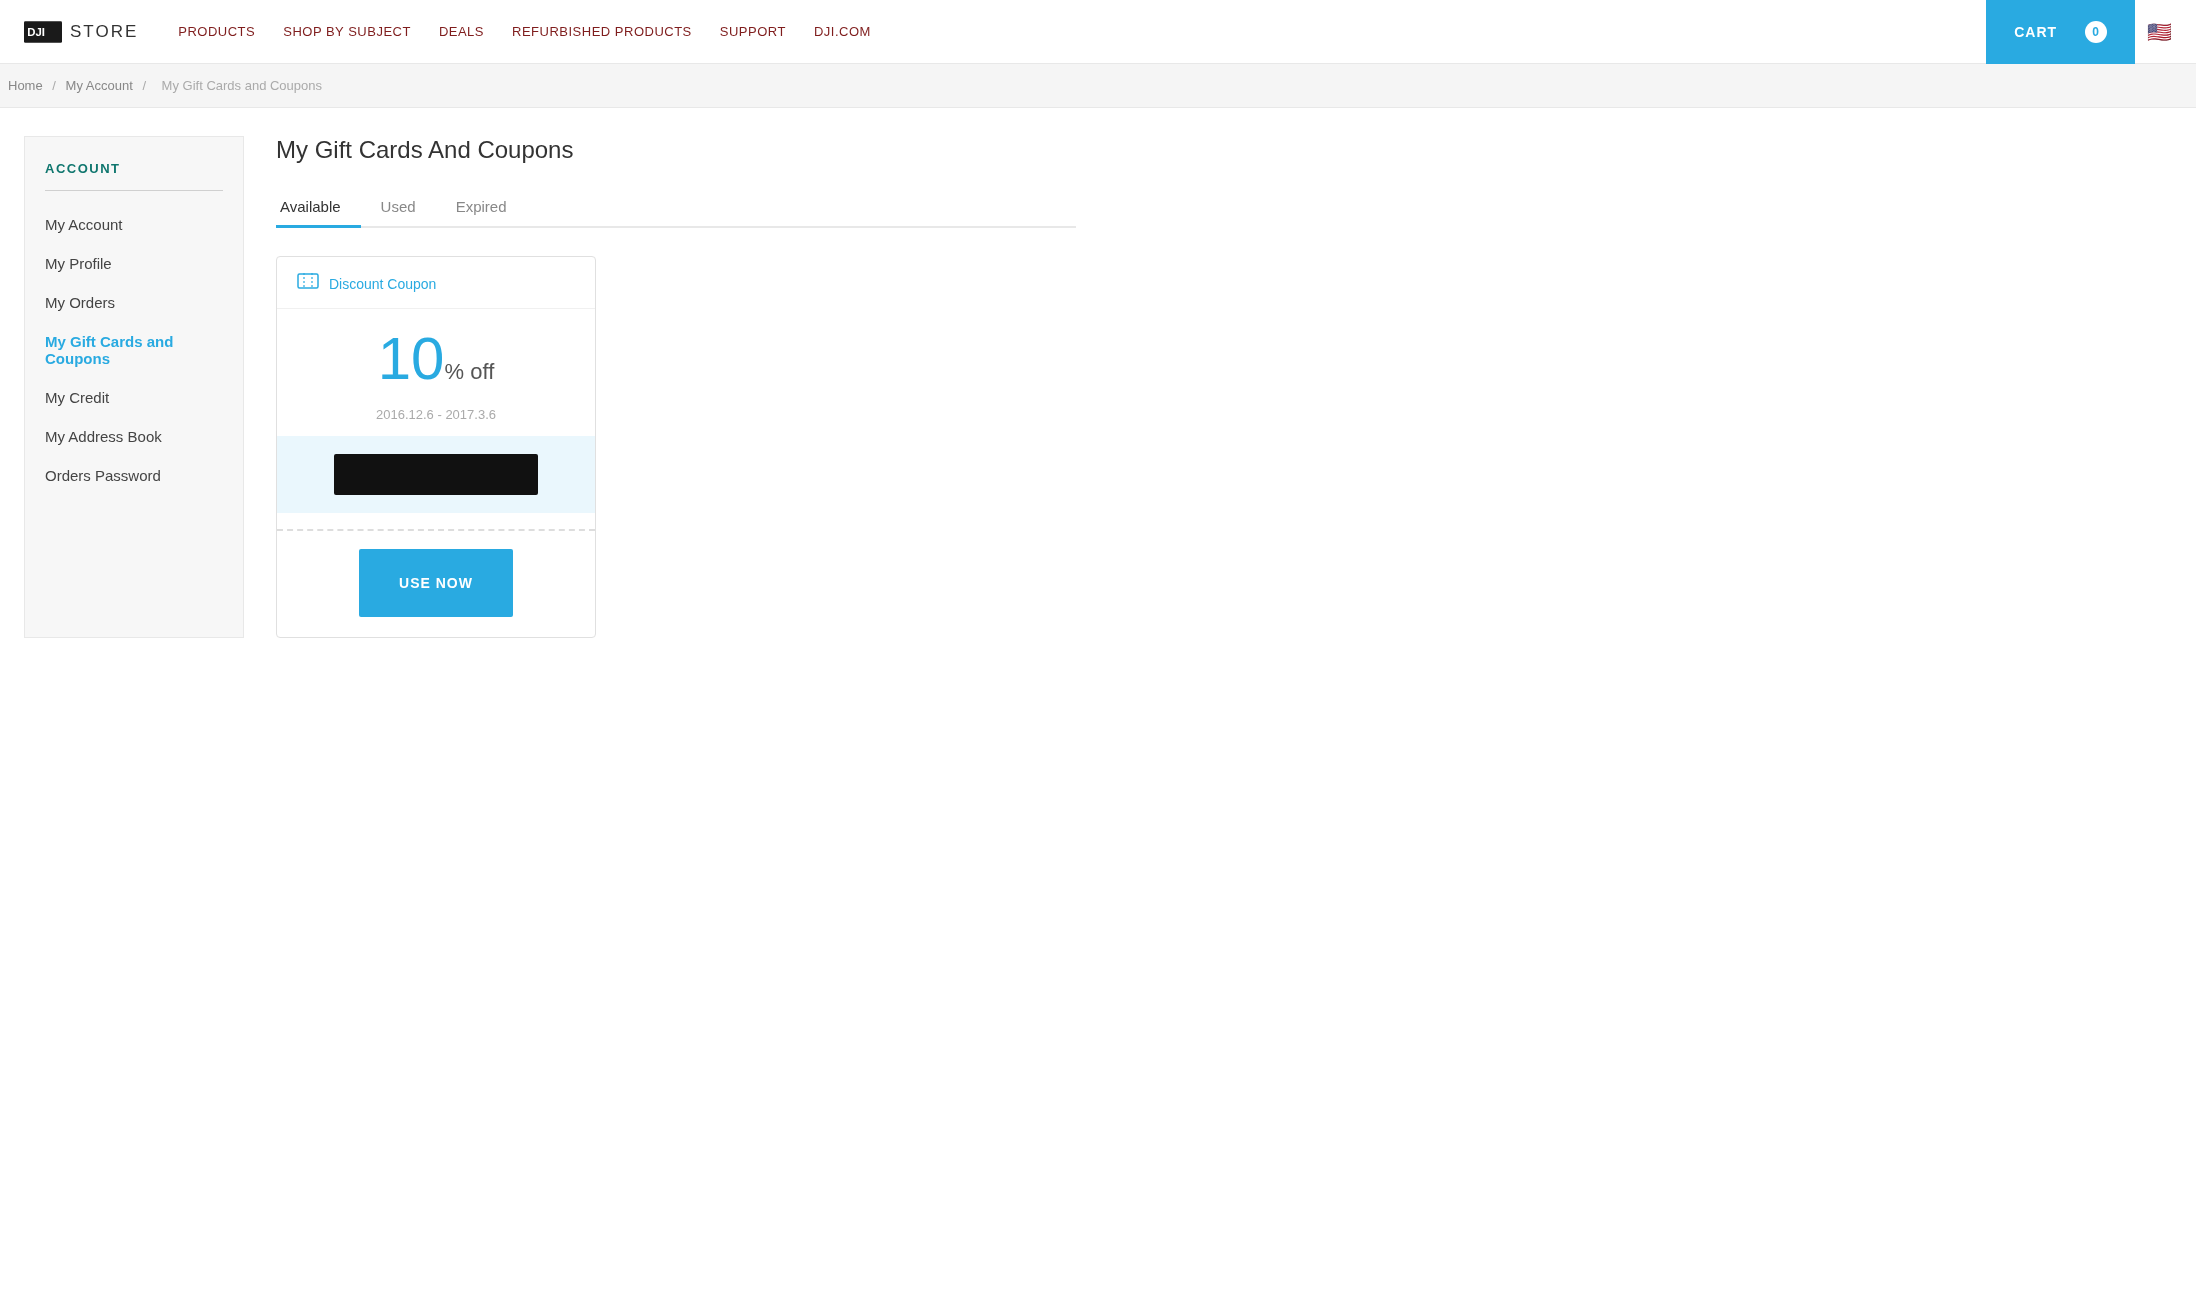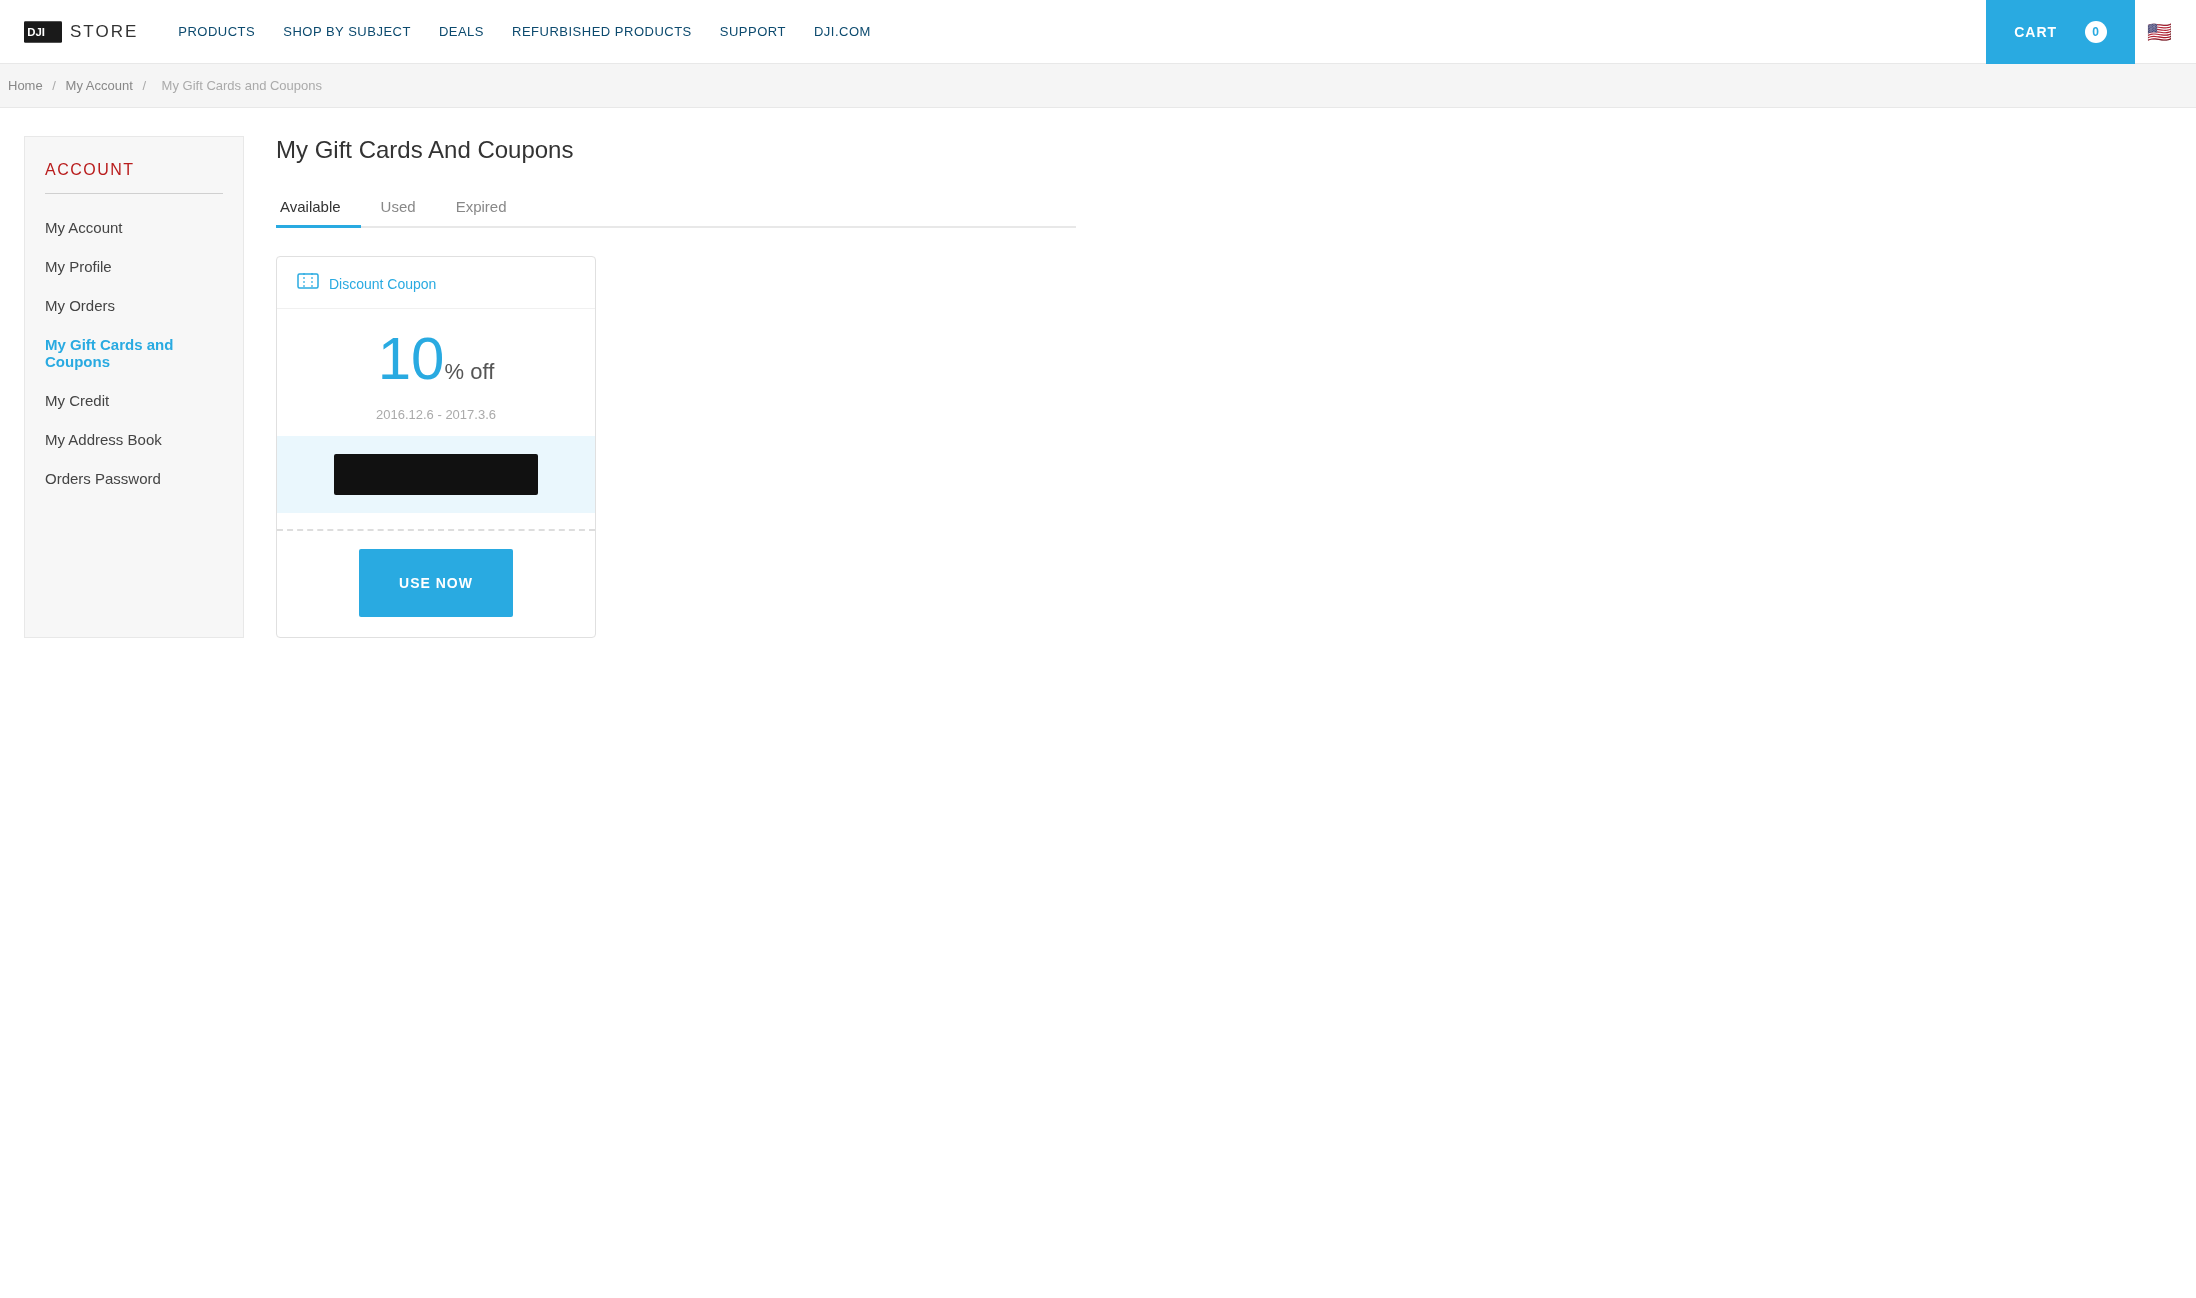--- a/index.html
+++ b/index.html
@@ -33,21 +33,21 @@
       text-align: center;
     }
     .nav-links {
       display: flex;
       align-items: center;
       gap: 28px;
       flex: 1;
     }
     .nav-link {
       font-size: 13px;
-      color: #0c4a6e;
+      color: #7f1d1d;
       text-transform: uppercase;
       letter-spacing: 0.5px;
       cursor: pointer;
       white-space: nowrap;
     }
     .cart-btn {
       display: flex;
       align-items: center;
       gap: 28px;
       background: #29aae1;
@@ -106,23 +106,23 @@
     
     .sidebar {
       width: 220px;
       background: #f7f7f7;
       border: 1px solid #e8e8e8;
       padding: 24px 20px;
       flex-shrink: 0;
       min-height: 500px;
     }
     .sidebar-title {
-      font-size: 16px;
-      font-weight: 400;
-      color: #b91c1c;
+      font-size: 13px;
+      font-weight: 700;
+      color: #0f766e;
       letter-spacing: 1.5px;
       text-transform: uppercase;
       margin-bottom: 14px;
     }
     .sidebar-divider {
       border: none;
       border-top: 1px solid #d0d0d0;
       margin-bottom: 14px;
     }
     .sidebar-item {

